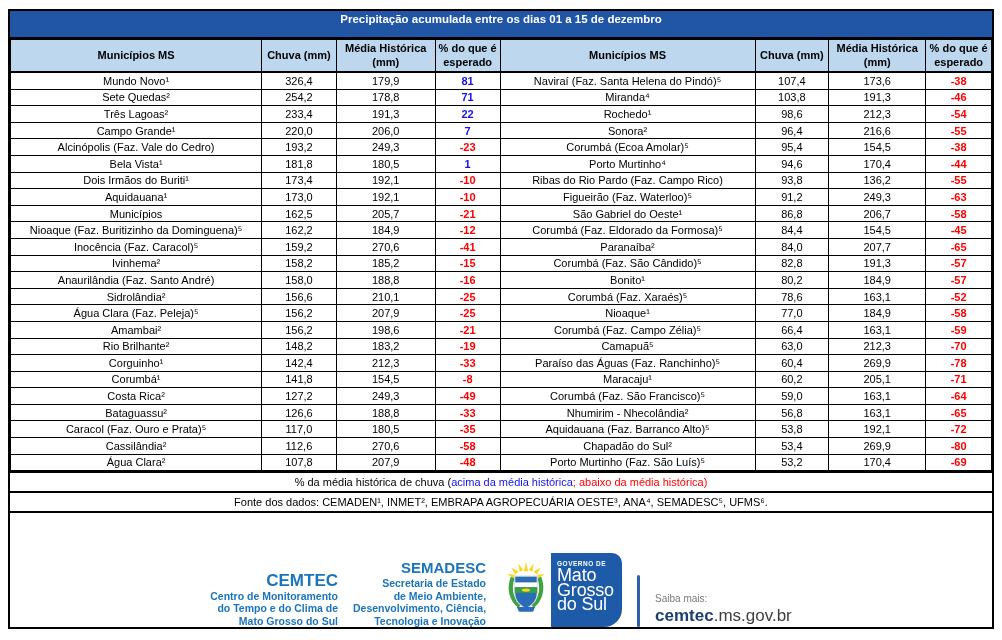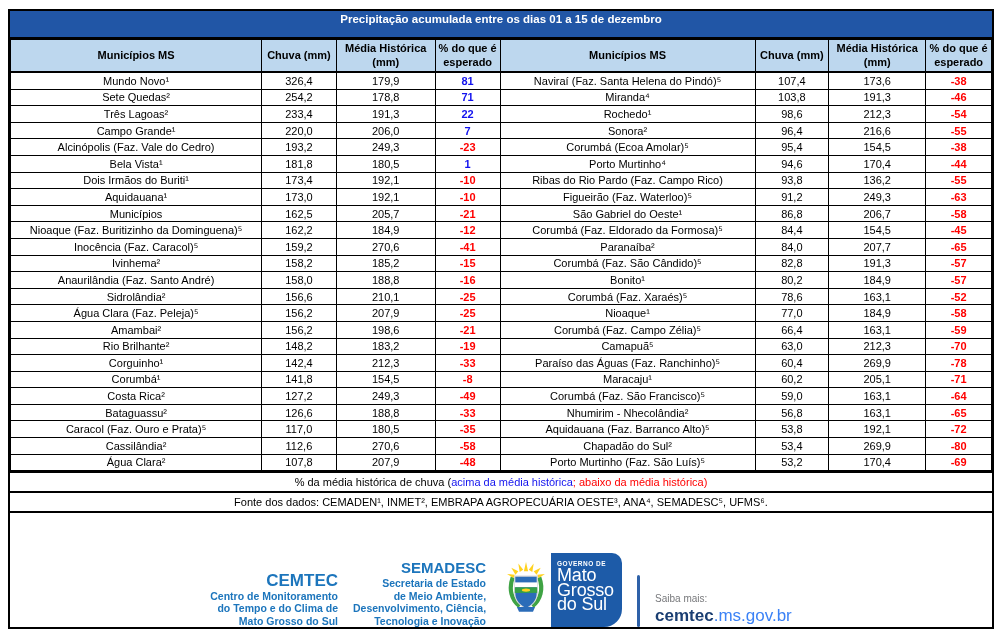--- a/index.html
+++ b/index.html
@@ -22,21 +22,21 @@
   .mslogo{display:flex;height:74px;filter:none;}
   .msshield{width:50px;background:#fff;border-radius:10px 0 0 16px;display:flex;align-items:center;justify-content:center;}
   .msblue{width:60px;background:#1D5BA8;border-radius:0 10px 18px 0;color:#fff;padding:7px 5px 0 6px;box-sizing:content-box;}
   .kicker{font-size:6.5px;font-weight:bold;letter-spacing:.5px;line-height:8px;}
   .msline{font-size:18px;font-weight:normal;line-height:14.5px;letter-spacing:-.2px;}
   .vdivider{width:3px;height:52px;background:#2E61A8;border-radius:2px;}
   .saiba{line-height:13px;}
   .saibalabel{font-size:10px;color:#77787B;}
   .saibaurl{font-size:17px;line-height:22px;}
   .urlbold{font-weight:bold;color:#1A3E72;}
-  .urlrest{color:#3b82f6;}
+  .urlrest{color:#404040;}
 </style>
 </head>
 <body>
 
 <div class="page">
   <div class="frame">
 
     <div class="titlebar">Precipitação acumulada entre os dias 01 a 15 de dezembro</div>
 
     <table>

